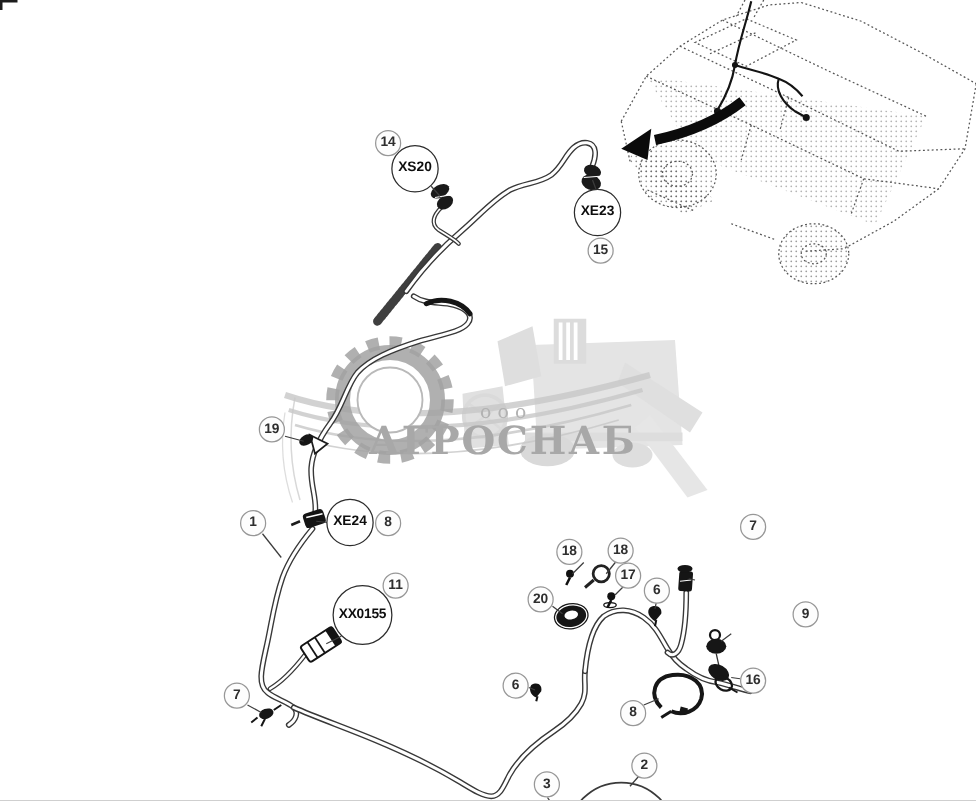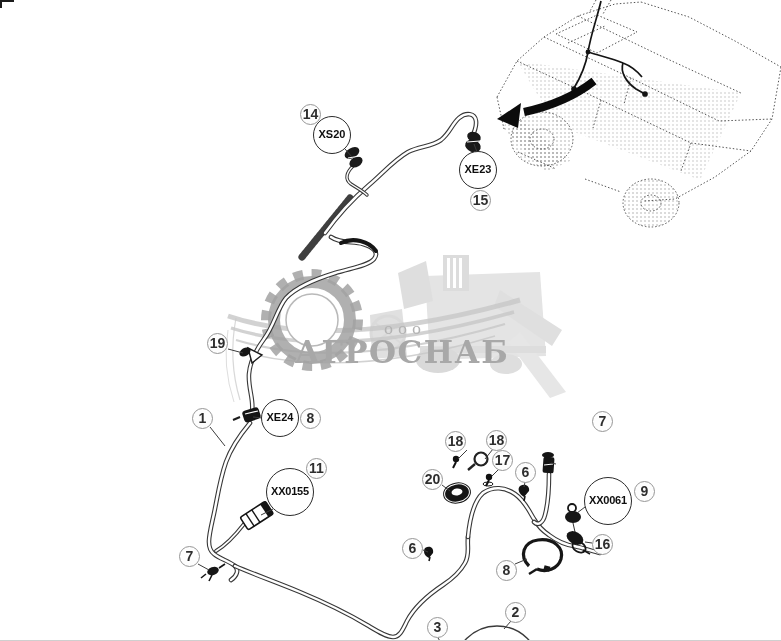--- a/index.html
+++ b/index.html
@@ -7,21 +7,21 @@
     position:relative;width:781px;height:641px;background:#ffffff;overflow:hidden;
     font-family:"Liberation Sans",sans-serif;border-bottom:1px solid #cfcfcf;box-sizing:border-box;
   }
   .stage svg{position:absolute;left:0;top:0;}
   .corner-h{position:absolute;left:0;top:0;width:14px;height:2px;background:#1c1c1c;}
   .corner-v{position:absolute;left:0;top:0;width:2px;height:8px;background:#1c1c1c;}
   .co{
     position:absolute;border-radius:50%;background:#fdfdfd;text-align:center;
     box-sizing:border-box;z-index:6;color:#2e2e2e;font-weight:bold;
   }
-  .co.s{width:21px;height:21px;border:1.5px solid #979797;font-size:14px;line-height:18px;}
+  .co.s{width:21px;height:21px;border:1.5px solid #979797;font-size:11px;line-height:18px;}
   .co.l{width:38px;height:38px;border:1.4px solid #2c2c2c;background:#ffffff;
         font-size:11px;line-height:35px;color:#0e0e0e;z-index:5;}
   .co.xl{width:48px;height:48px;line-height:45px;letter-spacing:-0.2px;}
 </style>
 </head>
 <body>
 
 <div class="stage">
   <div class="corner-h"></div>
   <div class="corner-v"></div>
@@ -235,21 +235,20 @@
       <line x1="423" y1="550" x2="428" y2="552"></line>
       <line x1="511" y1="621" x2="504" y2="629"></line>
       <line x1="438" y1="638" x2="440" y2="641"></line>
     </g>
   </svg>
 
   <div class="co l" style="left:313px;top:116px">XS20</div>
   <div class="co l" style="left:459px;top:151px">XE23</div>
   <div class="co l" style="left:261px;top:399px">XE24</div>
   <div class="co l xl" style="left:266px;top:468px">XX0155</div>
-  <div class="co l xl" style="left:584px;top:477px">XX0061</div>
 
   <div class="co s" style="left:300px;top:104px">14</div>
   <div class="co s" style="left:470px;top:190px">15</div>
   <div class="co s" style="left:207px;top:333px">19</div>
   <div class="co s" style="left:192px;top:408px">1</div>
   <div class="co s" style="left:300px;top:408px">8</div>
   <div class="co s" style="left:306px;top:458px">11</div>
   <div class="co s" style="left:179px;top:546px">7</div>
   <div class="co s" style="left:445px;top:431px">18</div>
   <div class="co s" style="left:486px;top:430px">18</div>

